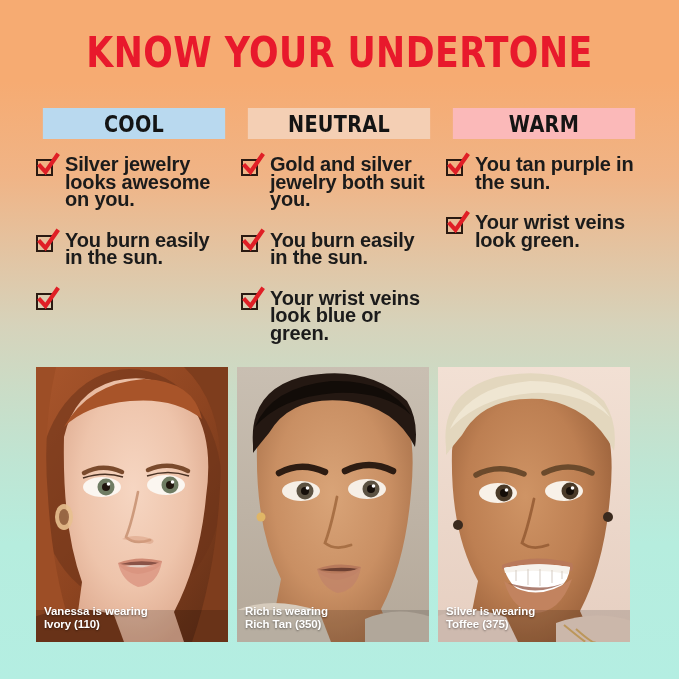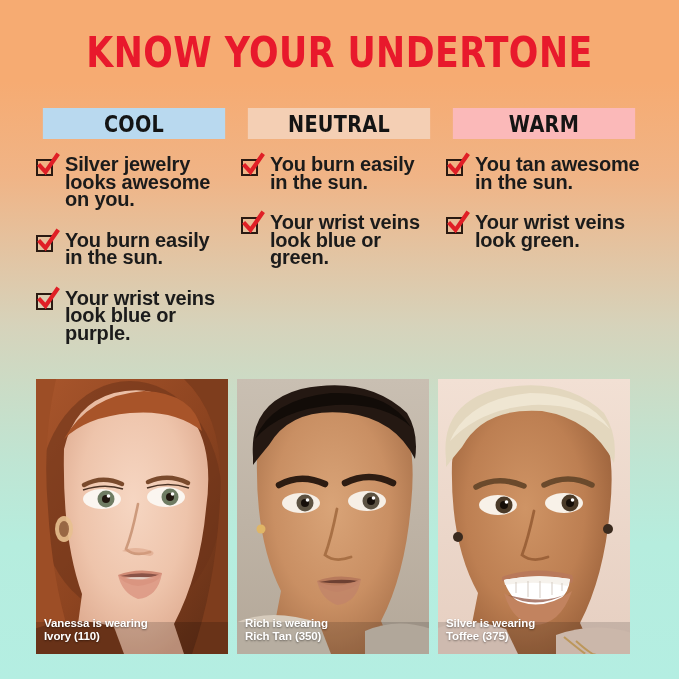--- a/index.html
+++ b/index.html
@@ -125,21 +125,20 @@
     height: 275px;
     display: flex;
     gap: 9px;
   }
   .photo {
     position: relative;
     width: 192px;
     height: 275px;
     overflow: hidden;
     background: #d9c0ae;
-    margin-top: 12px;
   }
   .photo svg {
     position: absolute;
     inset: 0;
     width: 100%;
     height: 100%;
     display: block;
   }
   .caption {
     position: absolute;
@@ -183,35 +182,43 @@
           </span>
           <span class="item-text">You burn easily in the sun.</span>
         </div>
         <div class="item">
           <span class="checkbox">
             <span class="box"></span>
             <svg viewBox="0 0 24 26">
                 <path d="M4 13 L9.5 19 L21 2.5" fill="none" stroke="#e01f26" stroke-width="4.2" stroke-linecap="square"></path>
               </svg>
           </span>
-          <span class="item-text">Your wrist veins look blue or purple.</span>
         </div>
       </div>
     </div>
 
     <div class="column">
       <div class="col-header neutral">NEUTRAL</div>
       <div class="items">
         <div class="item">
           <span class="checkbox">
             <span class="box"></span>
             <svg viewBox="0 0 24 26">
                 <path d="M4 13 L9.5 19 L21 2.5" fill="none" stroke="#e01f26" stroke-width="4.2" stroke-linecap="square"></path>
               </svg>
           </span>
+          <span class="item-text">Gold and silver jewelry both suit you.</span>
+        </div>
+        <div class="item">
+          <span class="checkbox">
+            <span class="box"></span>
+            <svg viewBox="0 0 24 26">
+                <path d="M4 13 L9.5 19 L21 2.5" fill="none" stroke="#e01f26" stroke-width="4.2" stroke-linecap="square"></path>
+              </svg>
+          </span>
           <span class="item-text">You burn easily in the sun.</span>
         </div>
         <div class="item">
           <span class="checkbox">
             <span class="box"></span>
             <svg viewBox="0 0 24 26">
                 <path d="M4 13 L9.5 19 L21 2.5" fill="none" stroke="#e01f26" stroke-width="4.2" stroke-linecap="square"></path>
               </svg>
           </span>
           <span class="item-text">Your wrist veins look blue or green.</span>
@@ -222,21 +229,21 @@
     <div class="column">
       <div class="col-header warm">WARM</div>
       <div class="items">
         <div class="item">
           <span class="checkbox">
             <span class="box"></span>
             <svg viewBox="0 0 24 26">
                 <path d="M4 13 L9.5 19 L21 2.5" fill="none" stroke="#e01f26" stroke-width="4.2" stroke-linecap="square"></path>
               </svg>
           </span>
-          <span class="item-text">You tan awesome in the sun.</span>
+          <span class="item-text">You tan purple in the sun.</span>
         </div>
         <div class="item">
           <span class="checkbox">
             <span class="box"></span>
             <svg viewBox="0 0 24 26">
                 <path d="M4 13 L9.5 19 L21 2.5" fill="none" stroke="#e01f26" stroke-width="4.2" stroke-linecap="square"></path>
               </svg>
           </span>
           <span class="item-text">Your wrist veins look green.</span>
         </div>

